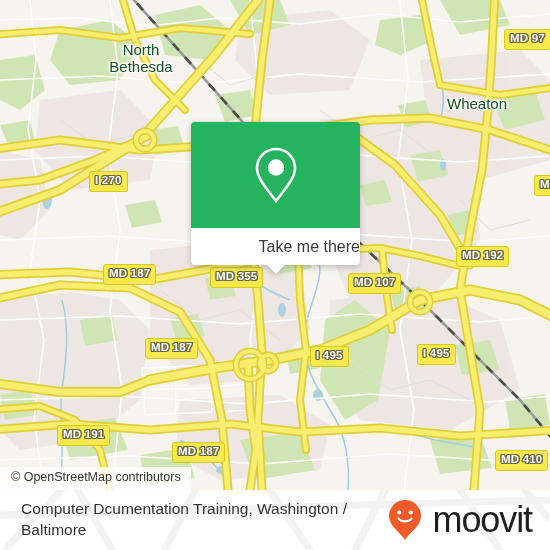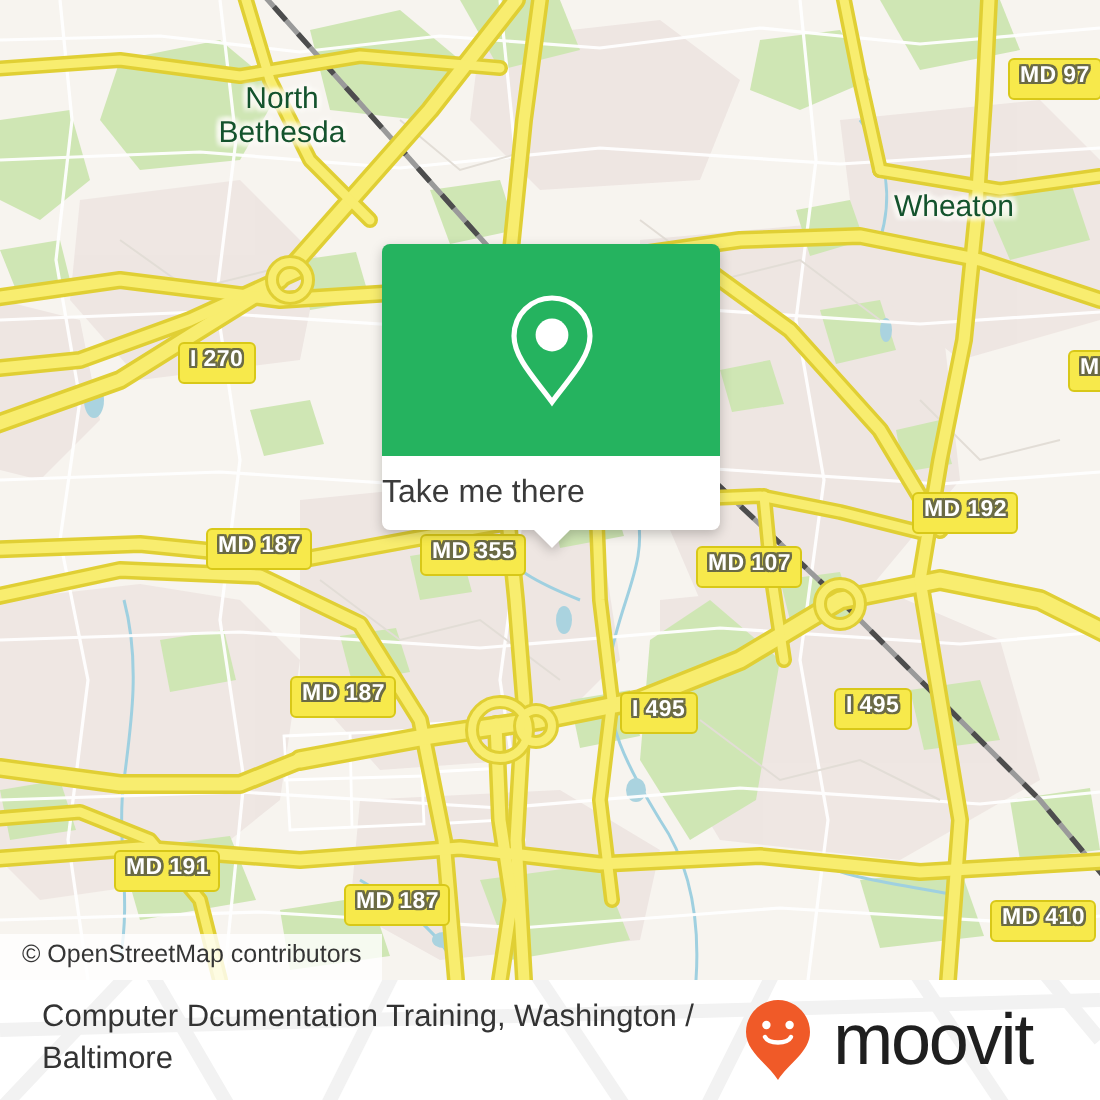--- a/index.html
+++ b/index.html
@@ -93,21 +93,21 @@
     align-items: center;
     justify-content: center;
   }
   #popup-pin-icon { display: block; }
   #popup-white {
     height: 37px;
     background: #ffffff;
     border-radius: 0 0 4px 4px;
     display: flex;
     align-items: center;
-    justify-content: flex-start;
+    justify-content: flex-end;
     position: relative;
   }
   #popup-cta-label {
     color: #3b3b3b;
     font-family: "Liberation Sans", sans-serif;
     font-size: 16px;
     line-height: 1;
   }
   #popup-arrow {
     position: absolute;
@@ -153,21 +153,21 @@
     opacity: 1;
     pointer-events: none;
   }
   #footer-inner {
     position: absolute;
     left: 0; top: 0;
     width: 550px; height: 60px;
     display: flex;
     align-items: center;
     justify-content: space-between;
-    padding: 0 34px 0 21px;
+    padding: 0 18px 0 21px;
     box-sizing: border-box;
   }
   #footer-title {
     color: #333333;
     font-family: "Liberation Sans", sans-serif;
     font-size: 15.5px;
     line-height: 1.35;
     max-width: 380px;
   }
   #brand {

